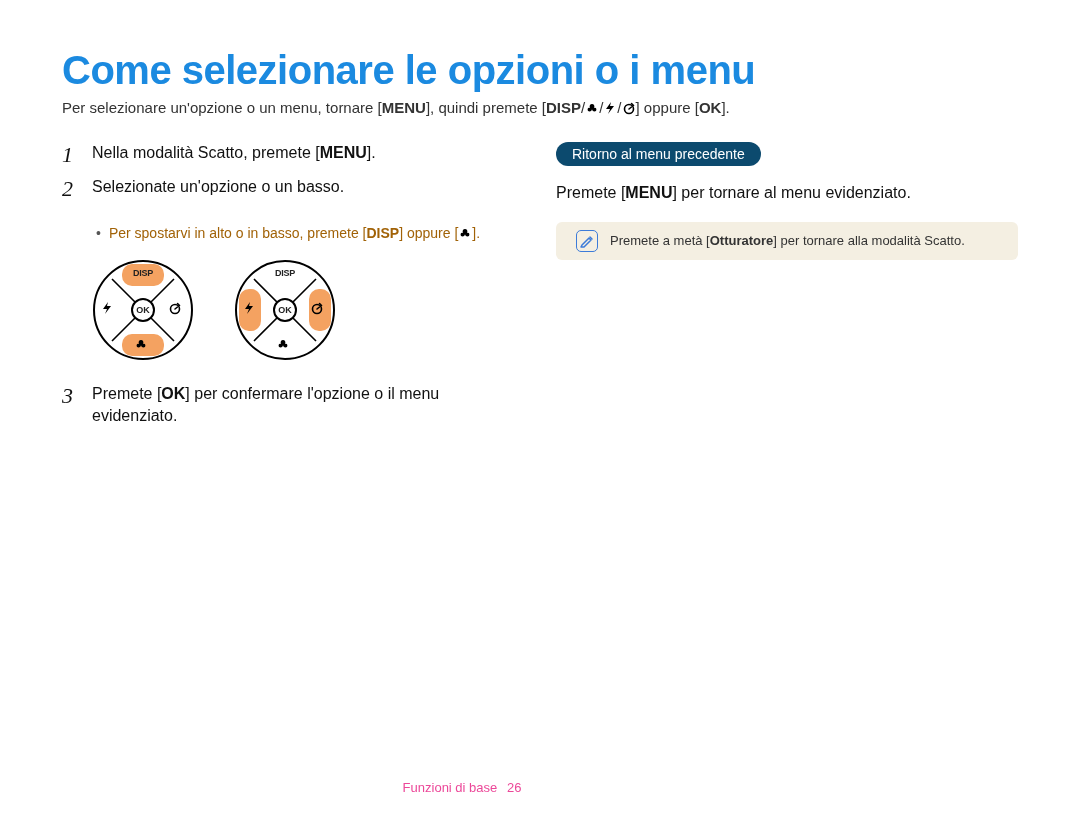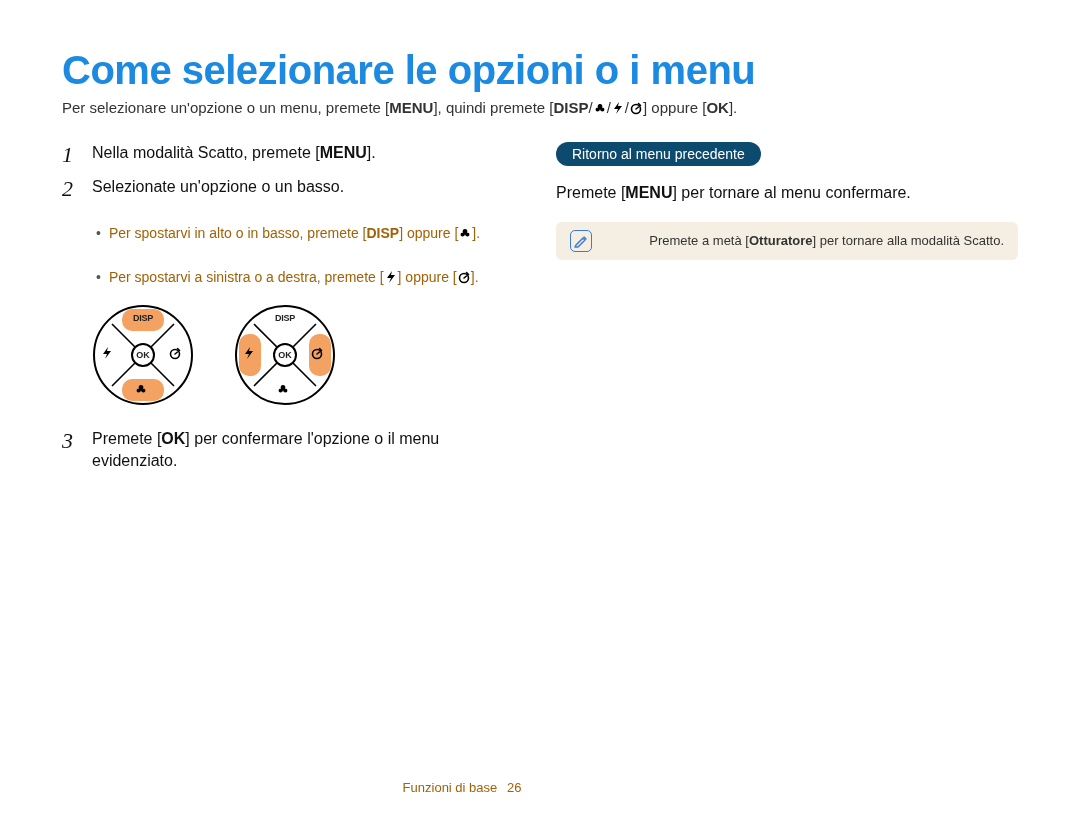--- a/index.html
+++ b/index.html
@@ -154,22 +154,21 @@
     color: #111;
     line-height: 1.35;
     margin-bottom: 18px;
   }
   .note-box {
     display: flex;
     align-items: center;
     gap: 12px;
     background: #f4efe2;
     border-radius: 6px;
-    padding: 8px 14px;
-    justify-content: space-between;
+    padding: 8px 20px;
   }
   .note-icon {
     width: 22px;
     height: 22px;
     border: 1.5px solid #3c7bd9;
     border-radius: 5px;
     display: flex;
     align-items: center;
     justify-content: center;
     flex: 0 0 22px;
@@ -182,41 +181,41 @@
   }
 
   
   .footer {
     position: absolute;
     bottom: 20px;
     left: 0;
     width: 924px;
     text-align: center;
     font-size: 13px;
-    color: #a16207;
+    color: #ec4899;
   }
   .footer .pgnum { font-weight: 400; margin-left: 6px; }
 
   
   .ig {
     display: inline-flex;
     vertical-align: -2px;
     width: 14px; height: 14px;
     align-items: center; justify-content: center;
   }
 </style>
 </head>
 <body>
 
 <div class="page">
 
   <div class="title">Come selezionare le opzioni o i menu</div>
 
   <div class="intro">
-    <span>Per selezionare un'opzione o un menu, premete [</span><span class="b">MENU</span><span>], quindi premete [</span><span class="b">DISP</span><span>/</span><span class="ig">
+    <span>Per selezionare un'opzione o un menu, tornare [</span><span class="b">MENU</span><span>], quindi premete [</span><span class="b">DISP</span><span>/</span><span class="ig">
         <svg width="14" height="14" viewBox="0 0 14 14">
           <path d="M7 3 C5 3 4 5 5 7 C3 6 2 8 3 10 C5 11 7 10 7 8 C7 10 9 11 11 10 C12 8 11 6 9 7 C10 5 9 3 7 3 Z" fill="#000"></path>
         </svg>
       </span><span>/</span><span class="ig">
         <svg width="14" height="14" viewBox="0 0 14 14">
           <path d="M8 1 L3 8 L7 8 L5 13 L11 5 L7 5 Z" fill="#000"></path>
         </svg>
       </span><span>/</span><span class="ig">
         <svg width="14" height="14" viewBox="0 0 14 14">
           <circle cx="7" cy="8" r="4.5" fill="none" stroke="#000" stroke-width="1.6"></circle>
@@ -244,35 +243,20 @@
           <div class="sub-bullets">
             <div class="sub-bullet">
               <div>
                 <span>Per spostarvi in alto o in basso, premete [</span><span class="b">DISP</span><span>] oppure [</span><span class="ig">
                     <svg width="14" height="14" viewBox="0 0 14 14">
                       <path d="M7 3 C5 3 4 5 5 7 C3 6 2 8 3 10 C5 11 7 10 7 8 C7 10 9 11 11 10 C12 8 11 6 9 7 C10 5 9 3 7 3 Z" fill="#000"></path>
                     </svg>
                   </span><span>].</span>
               </div>
             </div>
-            <div class="sub-bullet">
-              <div>
-                <span>Per spostarvi a sinistra o a destra, premete [</span><span class="ig">
-                    <svg width="14" height="14" viewBox="0 0 14 14">
-                      <path d="M8 1 L3 8 L7 8 L5 13 L11 5 L7 5 Z" fill="#000"></path>
-                    </svg>
-                  </span><span>] oppure [</span><span class="ig">
-                    <svg width="14" height="14" viewBox="0 0 14 14">
-                      <circle cx="7" cy="8" r="4.5" fill="none" stroke="#000" stroke-width="1.6"></circle>
-                      <path d="M7 8 L9.5 6" stroke="#000" stroke-width="1.6" stroke-linecap="round"></path>
-                      <path d="M9.5 2.5 L11.5 4.5" stroke="#000" stroke-width="1.6" stroke-linecap="round"></path>
-                    </svg>
-                  </span><span>].</span>
-              </div>
-            </div>
           </div>
         </div>
       </div>
 
       <div class="dials">
 
         <div class="dial">
           <svg width="102" height="102">
               <circle cx="51" cy="51" r="49" fill="#fff" stroke="#000" stroke-width="2"></circle>
               <path d="M20 20 L82 82 M82 20 L20 82" stroke="#000" stroke-width="1.6"></path>
@@ -336,21 +320,21 @@
         <div class="step-text">
           <span>Premete [</span><span class="b">OK</span><span>] per confermare l'opzione o il menu evidenziato.</span>
         </div>
       </div>
 
     </div>
 
     <div class="col-right">
       <div class="pill">Ritorno al menu precedente</div>
       <div class="right-text">
-        <span>Premete [</span><span class="b">MENU</span><span>] per tornare al menu confermare.</span>
+        <span>Premete [</span><span class="b">MENU</span><span>] per tornare al menu evidenziato.</span>
       </div>
       <div class="note-box">
         <div class="note-icon">
           <svg width="14" height="14" viewBox="0 0 14 14">
               <path d="M2 11 L9 4 L11 6 L4 13 L1 13 Z" fill="none" stroke="#3c7bd9" stroke-width="1.5" stroke-linejoin="round"></path>
               <path d="M10 3 L12 5" stroke="#3c7bd9" stroke-width="1.5" stroke-linecap="round"></path>
             </svg>
         </div>
         <div class="note-text">
           <span>Premete a metà [</span><span class="b">Otturatore</span><span>] per tornare alla modalità Scatto.</span>

